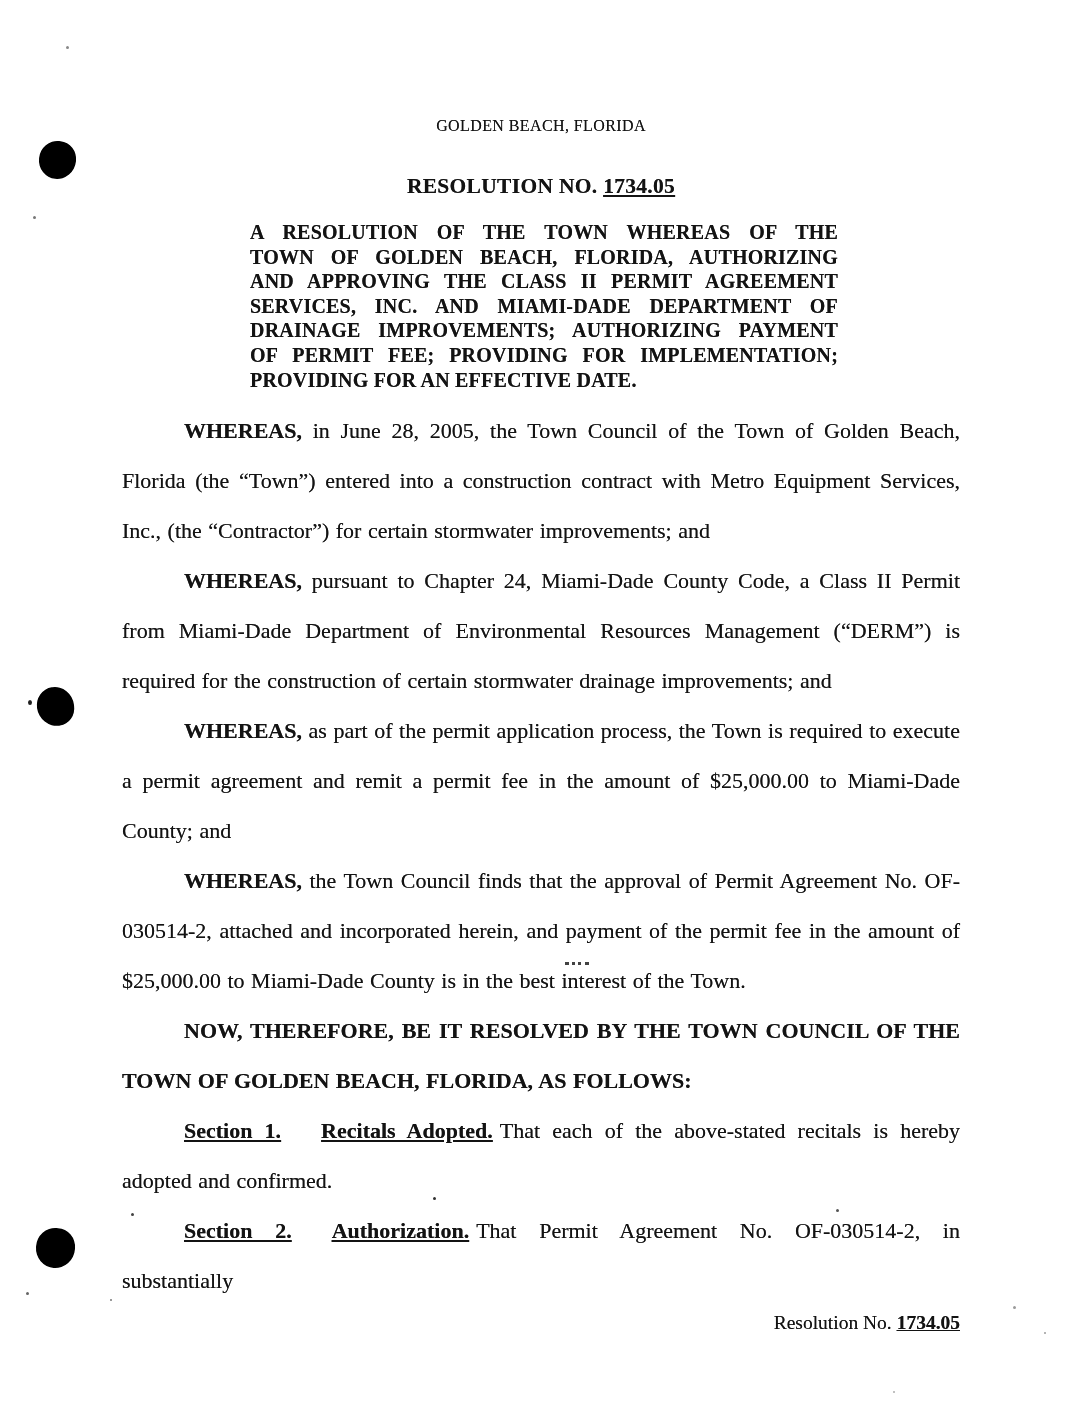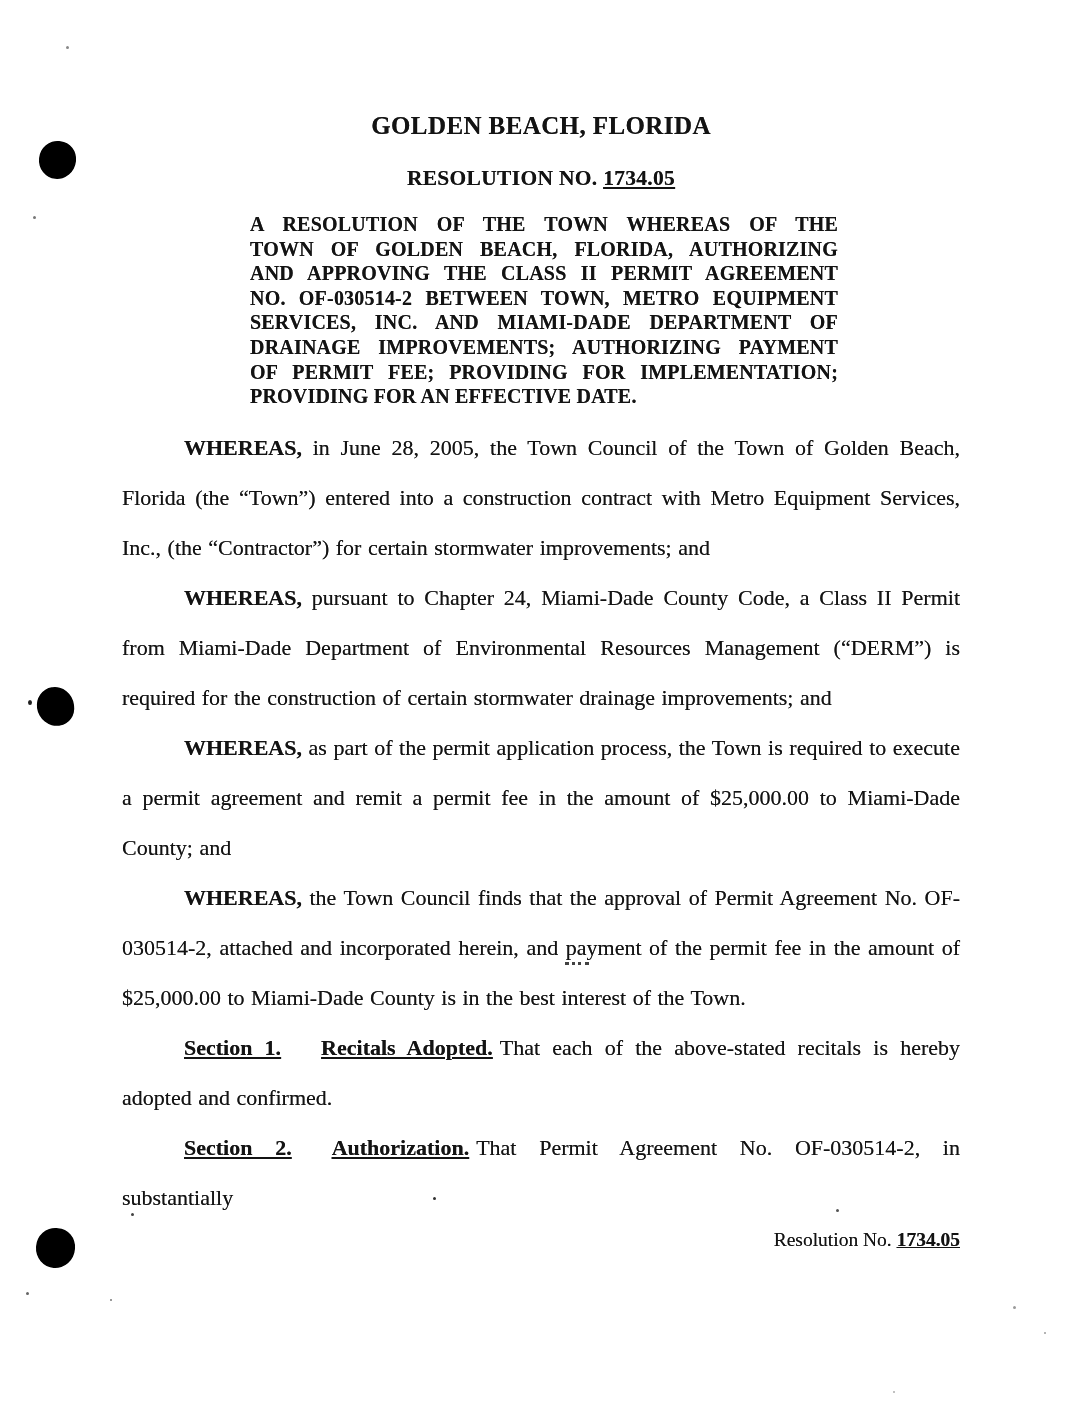--- a/index.html
+++ b/index.html
@@ -18,25 +18,25 @@
     position: absolute;
     left: 122px;
     top: 114px;
     width: 838px;
     text-shadow: 0 0 0.5px rgba(10,10,10,0.65);
   }
   .center { text-align: center; }
   .bold { font-weight: bold; }
   .u { text-decoration: underline; }
   .doc-header {
-    font-weight: bold;
-    font-size: 25px;
+    font-weight: normal;
+    font-size: 16px;
     line-height: 24px;
     letter-spacing: 0.4px;
-    margin: 0 0 28px 0;
+    margin: 0 0 36px 0;
   }
   .res-line {
     font-weight: bold;
     font-size: 21.5px;
     line-height: 24px;
     letter-spacing: 0.3px;
     margin: 0 0 22px 0;
   }
   .title-block {
     margin-left: 128px;
@@ -110,37 +110,37 @@
     <div class="doc-header center">GOLDEN BEACH, FLORIDA</div>
 
     <div class="res-line center">
       <span>RESOLUTION NO. </span><span class="u">1734.05</span>
     </div>
 
     <div class="title-block">
       <div class="title-line">A RESOLUTION OF THE TOWN WHEREAS OF THE</div>
       <div class="title-line">TOWN OF GOLDEN BEACH, FLORIDA, AUTHORIZING</div>
       <div class="title-line">AND APPROVING THE CLASS II PERMIT AGREEMENT</div>
-      <div class="title-line">NO. OF-030514-2 BETWEEN TOWN, METRO EQUIPMENT</div>
       <div class="title-line">SERVICES, INC. AND MIAMI-DADE DEPARTMENT OF</div>
       <div class="title-line">DRAINAGE IMPROVEMENTS; AUTHORIZING PAYMENT</div>
       <div class="title-line">OF PERMIT FEE; PROVIDING FOR IMPLEMENTATION;</div>
       <div class="title-line last">PROVIDING FOR AN EFFECTIVE DATE.</div>
     </div>
 
     <div class="body-text">
 
       <p><span class="bold">WHEREAS,</span><span> in June 28, 2005, the Town Council of the Town of Golden Beach, Florida (the “Town”) entered into a construction contract with Metro Equipment Services, Inc., (the “Contractor”) for certain stormwater improvements; and</span></p>
 
       <p><span class="bold">WHEREAS,</span><span> pursuant to Chapter 24, Miami-Dade County Code, a Class II Permit from Miami-Dade Department of Environmental Resources Management (“DERM”) is required for the construction of certain stormwater drainage improvements; and</span></p>
 
       <p><span class="bold">WHEREAS,</span><span> as part of the permit application process, the Town is required to execute a permit agreement and remit a permit fee in the amount of $25,000.00 to Miami-Dade County; and</span></p>
 
       <p><span class="bold">WHEREAS,</span><span> the Town Council finds that the approval of Permit Agreement No. OF-030514-2, attached and incorporated herein, and payment of the permit fee in the amount of $25,000.00 to Miami-Dade County is in the best interest of the Town.</span></p>
 
+      <p class="bold">NOW, THEREFORE, BE IT RESOLVED BY THE TOWN COUNCIL OF THE TOWN OF GOLDEN BEACH, FLORIDA, AS FOLLOWS:</p>
 
       <p><span class="bold u">Section 1.</span><span class="section-gap"></span><span class="bold u">Recitals Adopted.</span><span class="section-rest">That each of the above-stated recitals is hereby adopted and confirmed.</span></p>
 
       <p><span class="bold u">Section 2.</span><span class="section-gap"></span><span class="bold u">Authorization.</span><span class="section-rest">That Permit Agreement No. OF-030514-2, in substantially</span></p>
 
     </div>
 
     <div class="page-footer">
       <span>Resolution No. </span><span class="bold u">1734.05</span>
     </div>

